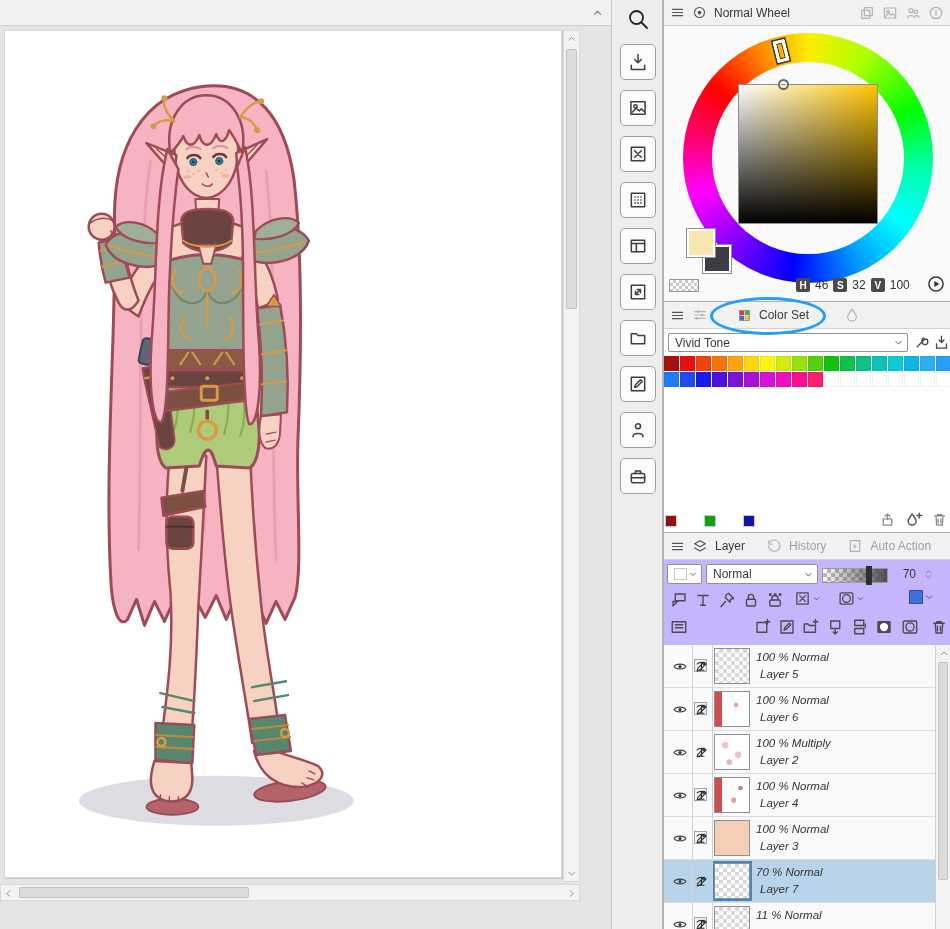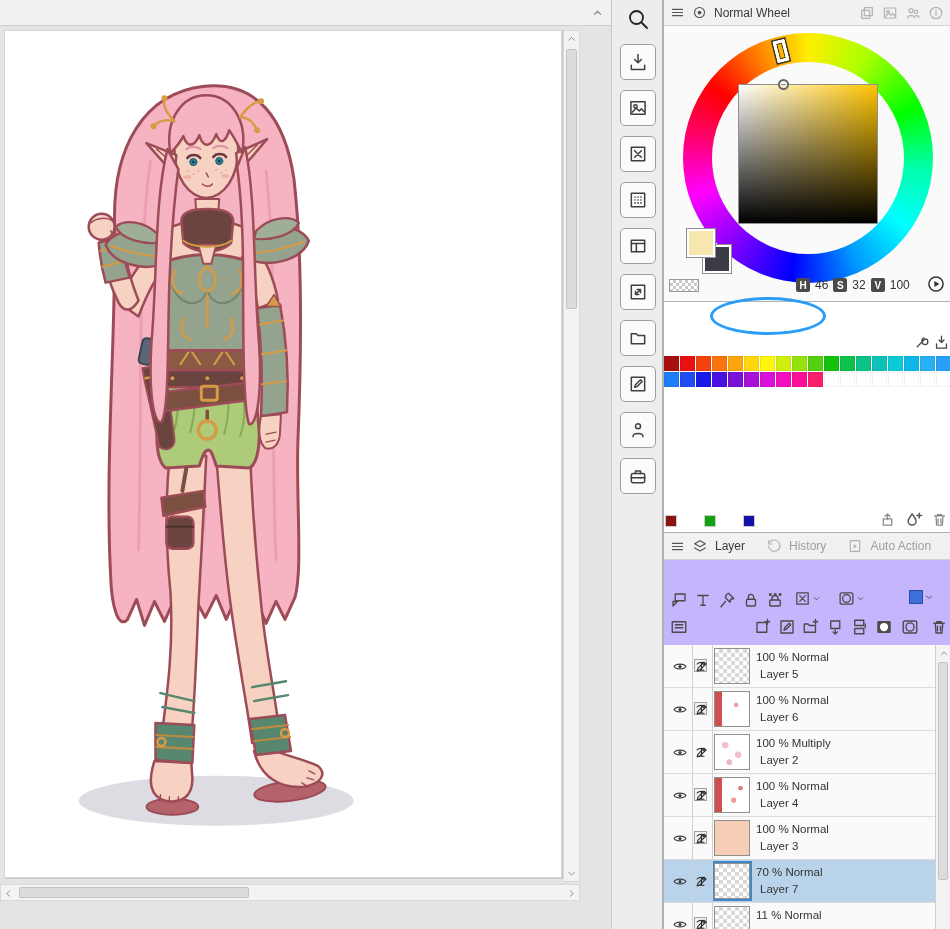--- a/index.html
+++ b/index.html
@@ -73,21 +73,21 @@
   .op-value { position:absolute; left:228px; top:5px; width:24px; text-align:right; font-size:12px; }
   .op-spin { position:absolute; left:257px; top:2px; width:14px; height:20px; color:#777; display:flex; flex-direction:column; align-items:center; justify-content:center; }
   .lyr-icons1 { position:absolute; left:0; top:57px; width:287px; height:24px; }
   .lyr-icons2 { position:absolute; left:0; top:84px; width:287px; height:24px; }
   .li { position:absolute; top:1px; color:#4a4a4a; }
   .li-combo { position:absolute; display:flex; align-items:center; color:#4a4a4a; }
   .blue-chip { width:14px; height:14px; background:#3f6fd8; border:1px solid #2b4fa8; }
 
   
   .layer-list { position:absolute; left:0; top:112px; width:271px; height:284px; background:#fbfbfb; overflow:hidden; }
-  .layer-row { position:absolute; left:0; width:271px; height:43px; background:#fafafa; border-bottom:1px solid #dcdcdc; }
+  .layer-row { position:absolute; left:0; width:271px; height:43px; background:#fafafa; border-bottom:1px solid #dcdcdc;font-style:italic; }
   .layer-row.selected { background:#b9d4ea; }
   .row-eye { position:absolute; left:7px; top:14px; color:#3e3e3e; }
   .row-badge { position:absolute; left:30px; top:14px; }
   .badge-checkbox { width:13px; height:13px; border:1px solid #a2a2a2; background:#f2f2f2; }
   .badge-tone, .badge-pencil { color:#2e2e2e; }
   .thumb { position:absolute; left:50px; top:3px; width:36px; height:36px; border:1px solid #8f8f8f; background:#fff; }
   .selected .thumb { outline:2px solid #3f88c5; }
   .thumb-checker { background-image:linear-gradient(45deg,#d8d8d8 25%,transparent 25%,transparent 75%,#d8d8d8 75%),linear-gradient(45deg,#d8d8d8 25%,transparent 25%,transparent 75%,#d8d8d8 75%); background-size:8px 8px; background-position:0 0,4px 4px; background-color:#fff; }
   .thumb-stripe  { background-image:radial-gradient(circle at 62% 38%, #e8a0a0 2px, transparent 2.6px), linear-gradient(to right,#cf4f4f 0,#cf4f4f 7px,#fff 7px); }
   .thumb-stripe2 { background-image:radial-gradient(circle at 55% 65%, #e8a0a0 2.4px, transparent 3px), radial-gradient(circle at 75% 30%, #d98383 2px, transparent 2.6px), linear-gradient(to right,#cf4f4f 0,#cf4f4f 7px,#fff 7px); }
@@ -678,20 +678,52 @@
       <span class="hsv-val">100</span>
     </div>
     <span class="ic" style="position:absolute;left:262px;top:274px;color:#333">
         <svg width="20" height="20" viewBox="0 0 24 24">
           <use href="#i-circleplay"></use>
         </svg>
       </span>
   </div>
 
   <div class="panel" id="set-panel">
+    <div class="phead" style="height:27px">
+      <span class="ic">
+          <svg width="15" height="15" viewBox="0 0 24 24">
+            <use href="#i-menu"></use>
+          </svg>
+        </span>
+      <span class="ic gray">
+          <svg width="16" height="16" viewBox="0 0 24 24">
+            <use href="#i-sliders"></use>
+          </svg>
+        </span>
+      <span class="ic" style="margin-left:22px">
+          <svg width="15" height="15" viewBox="0 0 24 24">
+            <use href="#i-colorgrid"></use>
+          </svg>
+        </span>
+      <span class="ptitle">Color Set</span>
+      <span class="ic gray" style="margin-left:28px">
+          <svg width="16" height="16" viewBox="0 0 24 24">
+            <use href="#i-droplet"></use>
+          </svg>
+        </span>
+      <span class="spacer"></span>
+    </div>
+    <div class="combo preset-combo">
+      <span style="flex:1">Vivid Tone</span>
+      <span class="ic">
+          <svg width="13" height="13" viewBox="0 0 24 24">
+            <use href="#i-chev-dn"></use>
+          </svg>
+        </span>
+    </div>
     <span class="ic" style="position:absolute;left:249px;top:32px;color:#444">
         <svg width="17" height="17" viewBox="0 0 24 24">
           <use href="#i-wrench"></use>
         </svg>
       </span>
     <span class="ic" style="position:absolute;left:269px;top:32px;color:#444">
         <svg width="17" height="17" viewBox="0 0 24 24">
           <use href="#i-import"></use>
         </svg>
       </span>
@@ -781,20 +813,47 @@
         </span>
       <span class="ptitle tab-inactive">History</span>
       <span class="ic gray" style="margin-left:14px">
           <svg width="16" height="16" viewBox="0 0 24 24">
             <use href="#i-actionic"></use>
           </svg>
         </span>
       <span class="ptitle tab-inactive">Auto Action</span>
     </div>
 
+    <div class="lyr-controls">
+      <div class="combo mini-combo">
+        <span style="flex:1;height:12px;background:#fff;border:1px solid #c6c6c6"></span>
+        <span class="ic">
+            <svg width="12" height="12" viewBox="0 0 24 24">
+              <use href="#i-chev-dn"></use>
+            </svg>
+          </span>
+      </div>
+      <div class="combo blend-combo">
+        <span style="flex:1">Normal</span>
+        <span class="ic">
+            <svg width="13" height="13" viewBox="0 0 24 24">
+              <use href="#i-chev-dn"></use>
+            </svg>
+          </span>
+      </div>
+      <div class="op-slider">
+        <div class="op-handle"></div>
+      </div>
+      <span class="op-value">70</span>
+      <span class="op-spin ic">
+          <svg width="13" height="16" viewBox="0 0 24 24">
+            <use href="#i-spinud"></use>
+          </svg>
+        </span>
+    </div>
 
     <div class="lyr-icons1">
       <span class="li ic" style="left:6px">
           <svg width="18" height="18" viewBox="0 0 24 24">
             <use href="#i-clipwin"></use>
           </svg>
         </span>
       <span class="li ic" style="left:30px">
           <svg width="18" height="18" viewBox="0 0 24 24">
             <use href="#i-tbar"></use>

